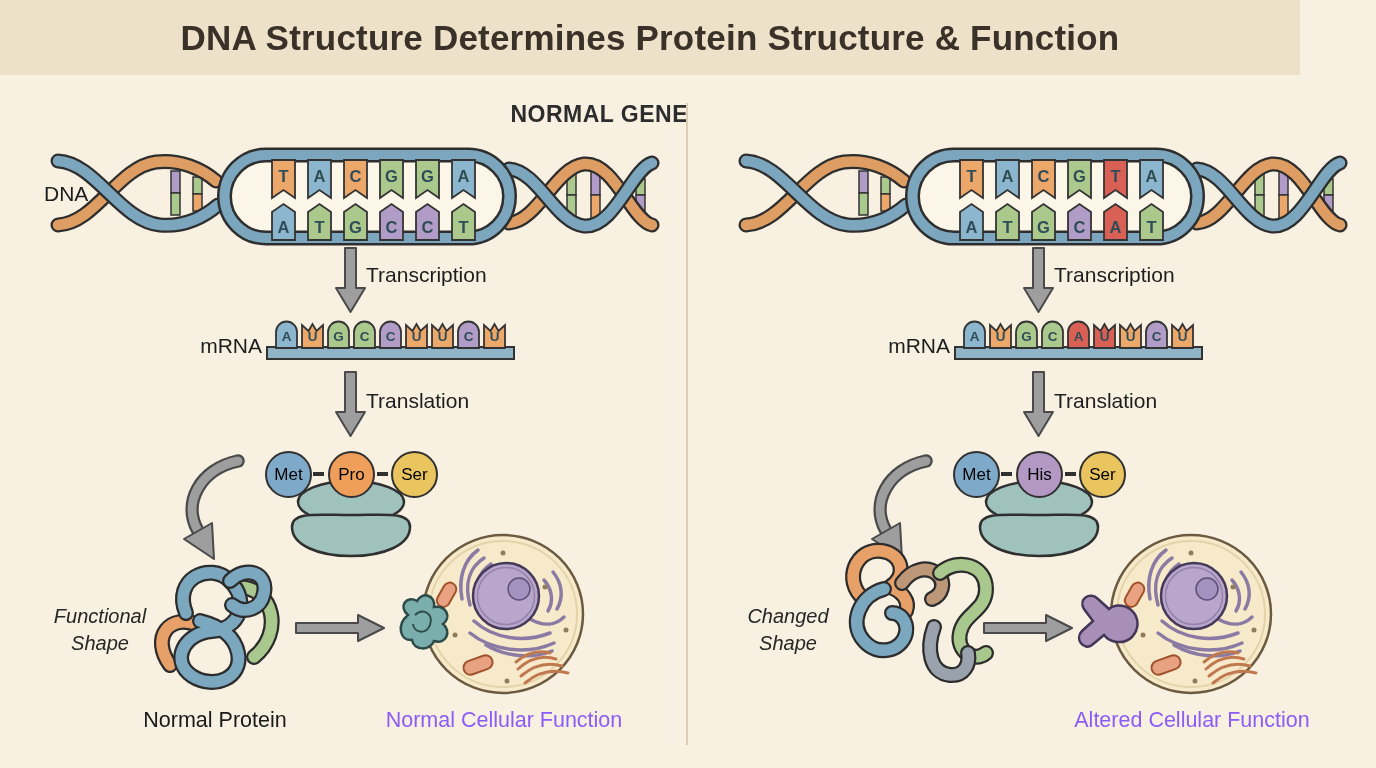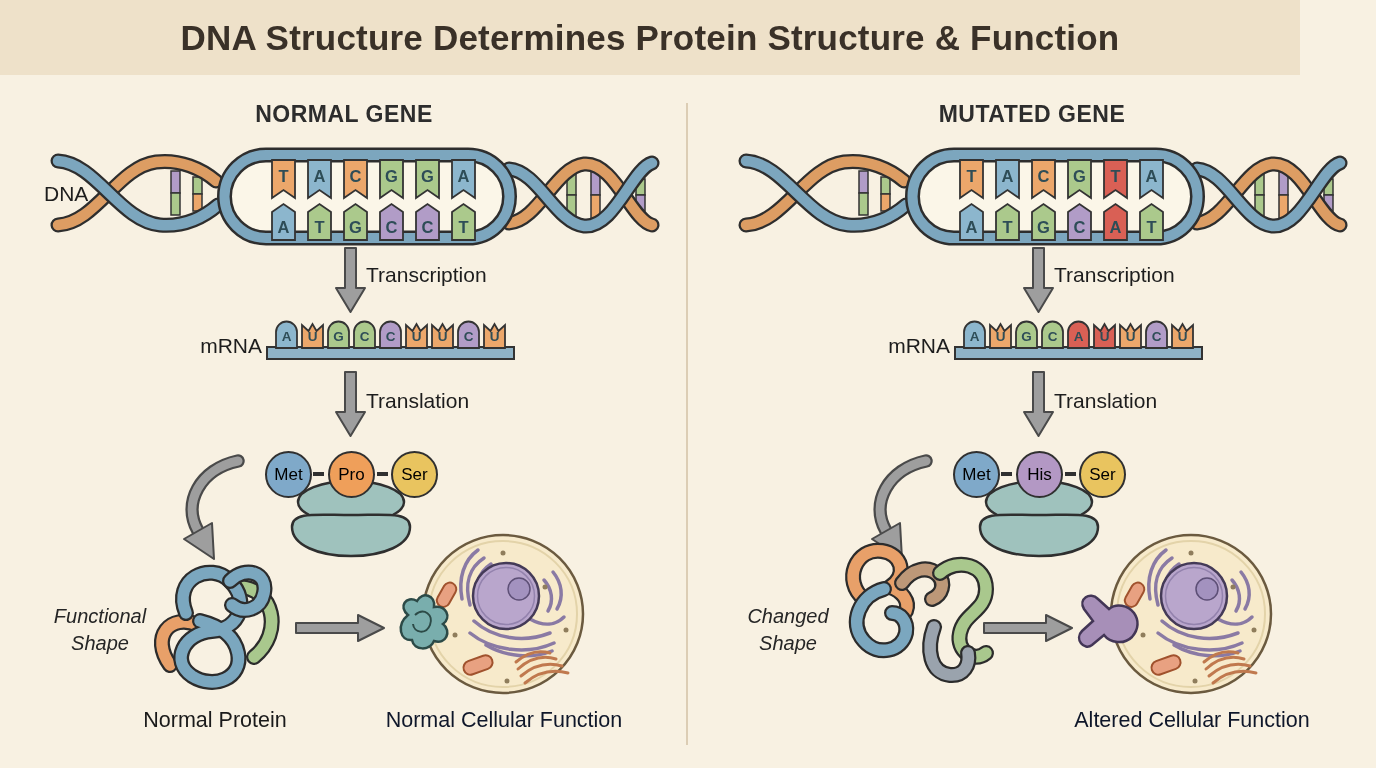--- a/index.html
+++ b/index.html
@@ -9,21 +9,21 @@
   }
   .title-bar {
     position:absolute; top:0; left:0; width:1300px; height:75px;
     background:#eee1c9; display:flex; align-items:center; justify-content:center;
   }
   .title-bar h1 { margin:0; font-size:35px; font-weight:700; color:#3a3128; letter-spacing:.2px; }
   .panels { position:absolute; top:75px; left:0; width:1376px; height:693px; display:flex; }
   .panel { position:relative; width:688px; height:693px; }
   .divider { position:absolute; left:686px; top:103px; width:2px; height:642px; background:#dccdb4; }
   .panel-header {
-    position:absolute; top:26px; left:0; width:100%; text-align:center;
+    position:absolute; top:26px; left:0; width:100%; text-align:right;
     font-size:23px; font-weight:700; color:#2d2d2d; letter-spacing:.5px;
   }
   .overlay-label { position:absolute; font-size:21px; color:#1d1d1d; }
   .dna-label { left:44px; top:107px; }
   .transcription-label { left:366px; top:188px; }
   .mrna-label { left:157px; top:259px; width:105px; text-align:right; }
   .translation-label { left:366px; top:314px; }
   .amino {
     position:absolute; box-sizing:border-box; width:47px; height:47px; top:376px;
     border-radius:50%; border:2.5px solid #303030;
@@ -31,21 +31,21 @@
     font-size:17px; color:#000000;
   }
   .amino.a0 { left:265px; } .amino.a1 { left:328px; } .amino.a2 { left:391px;text-align:right; }
   .dash { position:absolute; width:11px; height:3.5px; background:#303030; top:397px; }
   .dash.d0 { left:313px; } .dash.d1 { left:377px; }
   .shape-caption {
     position:absolute; left:20px; top:528px; width:160px; text-align:center;
     font-style:italic; font-size:20px; line-height:27px; color:#262626;
   }
   .protein-caption { position:absolute; left:95px;  top:633px; width:240px; text-align:center; font-size:21.5px; color:#1a1a1a; }
-  .cell-caption    { position:absolute; left:343px; top:633px; width:322px; text-align:center; font-size:21.5px; color:#0f172a; }
+  .cell-caption    { position:absolute; left:343px; top:633px; width:322px; text-align:center; font-size:21.5px; color:#8b5cf6; }
   svg.art { position:absolute; top:0; left:0; }
   .sd { fill:none; stroke:#2e2e2e; stroke-width:15;  stroke-linecap:round; }
   .so { fill:none; stroke:#dd9d63; stroke-width:10.5; stroke-linecap:round; }
   .sb { fill:none; stroke:#7ca6be; stroke-width:10.5; stroke-linecap:round; }
   .rung { stroke:#333; stroke-width:1.5; }
   .tile { stroke:#333; stroke-width:1.8; }
   .tile-letter { font-family:"Liberation Sans",sans-serif; font-size:16.5px; font-weight:bold; fill:#2e4d57; text-anchor:middle; }
   .mletter { font-size:13.5px; }
   .arrow { fill:#9e9e9e; stroke:#4a4a4a; stroke-width:2; stroke-linejoin:round; }
   .cad { fill:none; stroke:#4a4a4a; stroke-width:13.5; stroke-linecap:round; }
@@ -374,21 +374,20 @@
           <circle cx="566" cy="555" r="2.5"></circle>
             <circle cx="507" cy="606" r="2.5"></circle>
           <circle cx="455" cy="560" r="2.5"></circle>
         </g>
         <g>
           <path d="M446,538 C440,530 428,528 421,534 L410,524 C402,516 390,524 396,534 L405,546 L394,556 C386,564 396,576 404,570 L416,560 C422,568 436,570 444,562 C451,554 451,545 446,538 Z" fill="#a78fb8" stroke="#433656" stroke-width="2.5"></path>
         </g>
       </g>
     </svg>
 
-    <div class="panel-header">MUTATED GENE</div>
     <div class="overlay-label dna-label"></div>
     <div class="overlay-label transcription-label">Transcription</div>
     <div class="overlay-label mrna-label">mRNA</div>
     <div class="overlay-label translation-label">Translation</div>
     <div class="amino a0" style="background: rgb(127, 169, 201);">Met</div>
     <div class="dash d0"></div>
     <div class="amino a1" style="background: rgb(179, 152, 196); text-align: center;">His</div>
     <div class="dash d1"></div>
     <div class="amino a2" style="background: rgb(233, 196, 95);">Ser</div>
     <div class="shape-caption">

